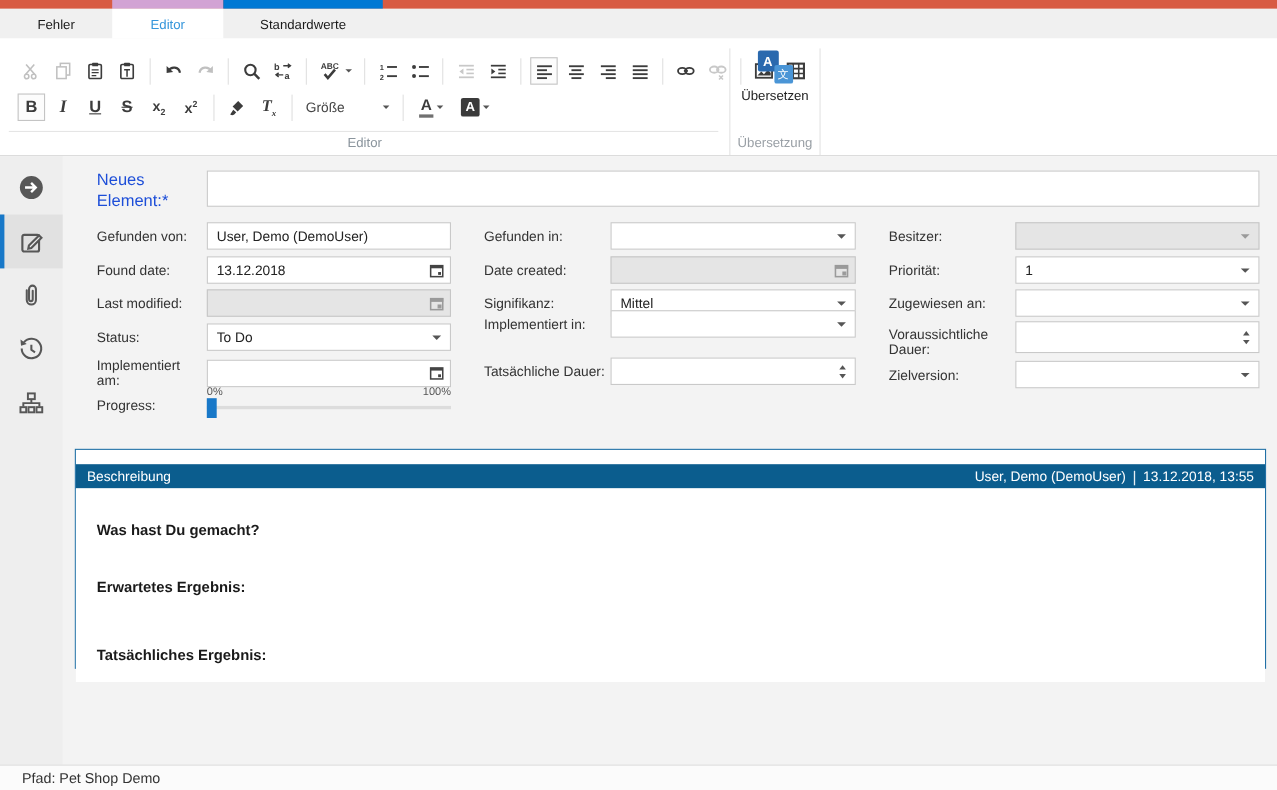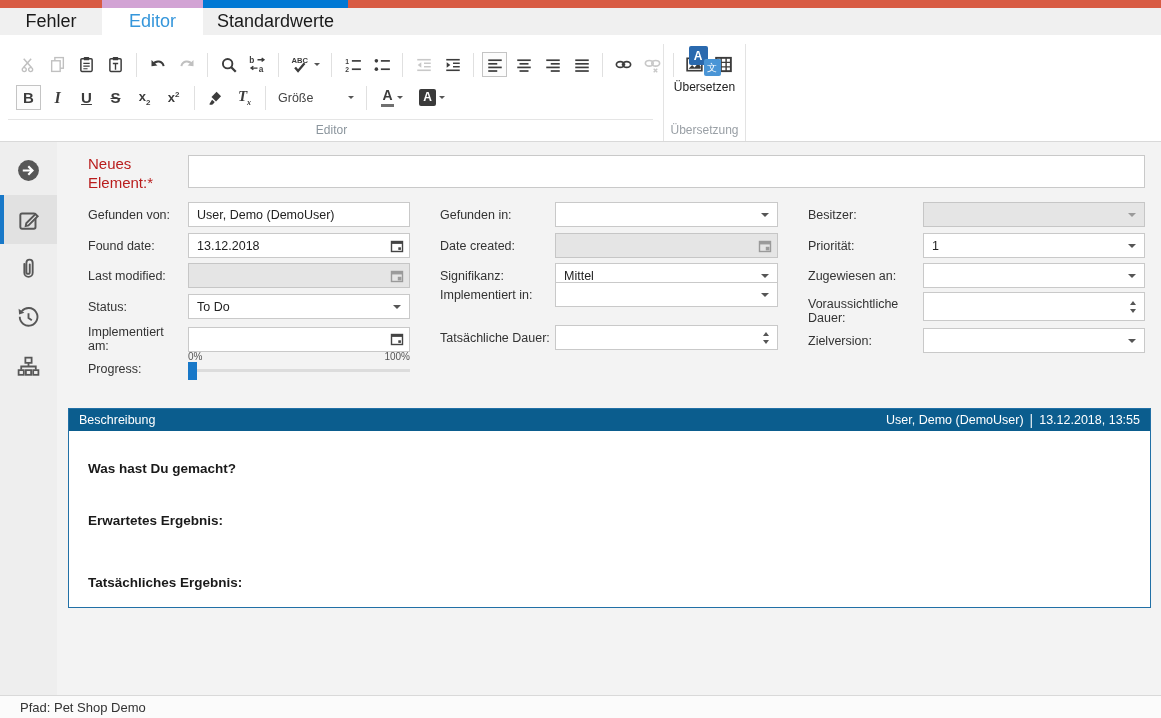--- a/index.html
+++ b/index.html
@@ -6,21 +6,21 @@
   html,body { width:1161px; height:718px; }
   body { font-family:"Liberation Sans", sans-serif; background:#fff; position:relative; overflow:hidden; color:#222; }
 
   
   .strip { position:absolute; left:0; top:0; width:1161px; height:8px; background:#D85B43; }
   .strip .seg-pink { position:absolute; left:102px; top:0; width:101px; height:8px; background:#D2A3D4; }
   .strip .seg-blue { position:absolute; left:203px; top:0; width:145px; height:8px; background:#0078D4; }
 
   
   .tabbar { position:absolute; left:0; top:8px; width:1161px; height:27px; background:#f0f0f0; display:flex; }
-  .tab { height:27px; display:flex; align-items:center; justify-content:center; font-size:18px; color:#1a1a1a; cursor:default; }
+  .tab { height:27px; display:flex; align-items:center; justify-content:center; font-size:12px; color:#1a1a1a; cursor:default; }
   .tab.t1 { width:102px; } .tab.t2 { width:101px; } .tab.t3 { width:145px; }
   .tab.active { background:#fff; color:#3596DB; }
 
   
   .ribbon { position:absolute; left:0; top:35px; width:1161px; height:107px; background:#fff; border-bottom:1px solid #d9d9d9; }
   .rgroup-editor { position:absolute; left:0; top:0; width:663px; height:106px; }
   .trow { position:absolute; left:14px; display:flex; align-items:center; }
   .trow.r1 { top:17px; }
   .trow.r2 { top:50px; }
   .tbtn { width:25px; height:25px; display:flex; align-items:center; justify-content:center; margin:0 2px; position:relative; }
@@ -68,34 +68,34 @@
   .ffield .val { flex:1; padding-left:8px; white-space:nowrap; overflow:hidden; }
   .ffield .endicon { width:24px; display:flex; align-items:center; justify-content:center; }
   .ffield.disabled { background:#e5e5e5; border-color:#c6c6c6; }
   .ffield.disabled .endicon svg path, .ffield.disabled .endicon svg rect { stroke:#9a9a9a; }
   .ffield.disabled .endicon .caret { border-top-color:#9a9a9a; }
   .spinbtns { width:22px; display:flex; flex-direction:column; align-items:center; justify-content:center; gap:4px; }
   .up { width:0; height:0; border-left:3.5px solid transparent; border-right:3.5px solid transparent; border-bottom:4px solid #555; }
   .dn { width:0; height:0; border-left:3.5px solid transparent; border-right:3.5px solid transparent; border-top:4px solid #555; }
   input.rawinput { width:100%; height:100%; border:none; outline:none; background:transparent; font-family:"Liberation Sans", sans-serif; font-size:12.5px; color:#222; padding-left:8px; }
 
-  .title-label { position:absolute; left:88px; top:12px; width:104px; font-size:15px; color:#b91c1c; line-height:19px; }
+  .title-label { position:absolute; left:88px; top:12px; width:104px; font-size:15px; color:#1d4ed8; line-height:19px; }
   .title-input { position:absolute; left:188px; top:13px; width:957px; height:33px; background:#fff; border:1px solid #c9c9c9; }
   .title-input input { padding-left:10px; font-size:13px; }
 
   
   .progress-label { position:absolute; left:88px; top:220px; width:100px; font-size:12.5px; color:#333; }
   .pmin { position:absolute; left:188px; top:209px; font-size:10px; color:#555; }
   .pmax { position:absolute; left:188px; top:209px; width:222px; text-align:right; font-size:10px; color:#555; }
   .ptrack { position:absolute; left:188px; top:227px; width:222px; height:3px; background:#dcdcdc; }
   .pthumb { position:absolute; left:188px; top:220px; width:9px; height:18px; background:#1878C8; }
 
   
   .desc { position:absolute; left:68px; top:266px; width:1083px; height:200px; border:1px solid #2170A6; background:#fff; }
-  .desc-header { height:22px; background:#0B5D8E; color:#fff; display:flex; align-items:center; font-size:12.5px; padding:0 10px; }
+  .desc-header { height:22px; background:#0B5D8E; color:#fff; display:flex; align-items:center; font-size:12.5px; padding:0 10px;margin-top:13px; }
   .desc-header .dtitle { flex:1; }
   .desc-header .dmeta { display:flex; align-items:center; gap:6px; }
   .desc-header .dsep { font-size:14px; opacity:.9; }
   .desc-body { position:relative; height:176px; background:#fff; }
   .prompt { position:absolute; left:19px; font-size:13.5px; font-weight:bold; color:#1a1a1a; }
   .prompt.p0 { top:30px; } .prompt.p1 { top:82px; } .prompt.p2 { top:144px;text-align:right; }
 
   
   .statusbar { position:absolute; left:0; top:695px; width:1161px; height:23px; background:#fbfbfb; border-top:1px solid #d9d9d9; display:flex; align-items:center; padding-left:20px; font-size:13px; color:#333; }
 </style>

